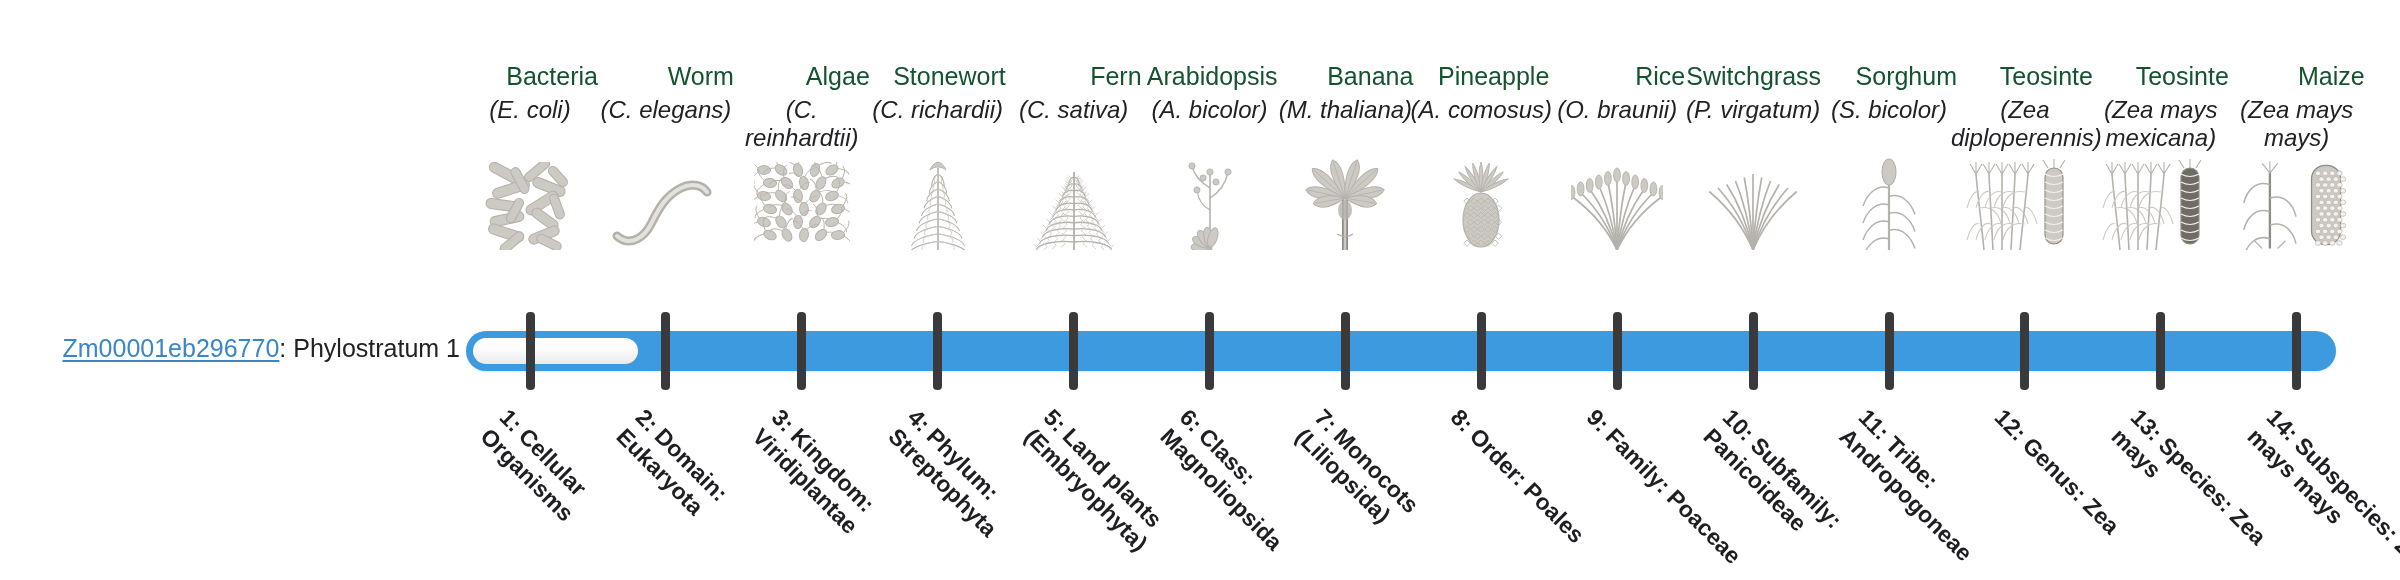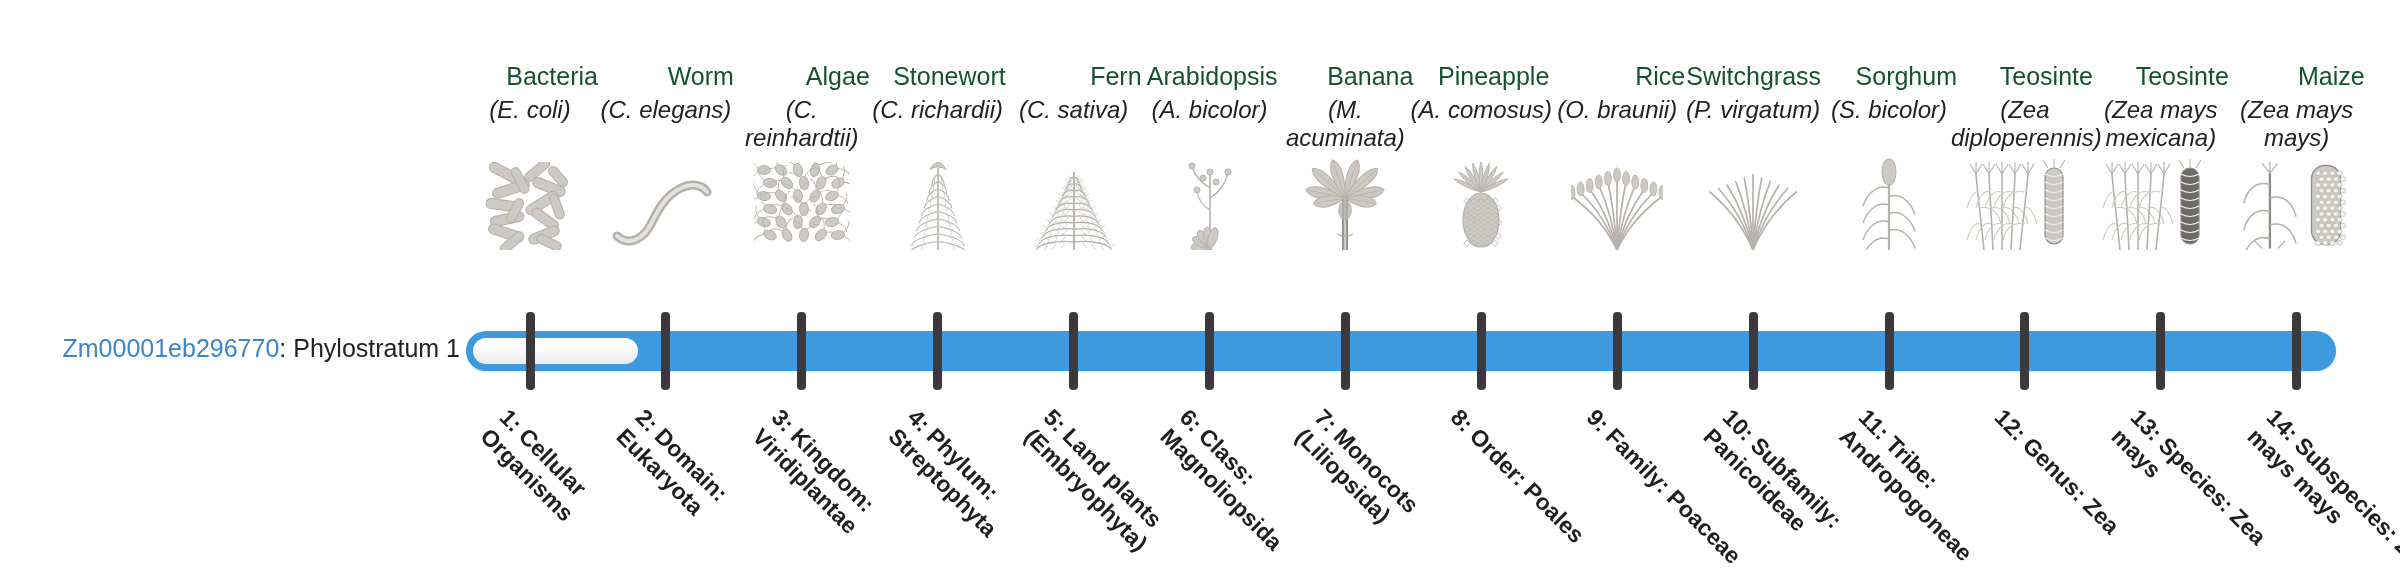--- a/index.html
+++ b/index.html
@@ -30,20 +30,21 @@
     top: 333px;
     width: 420px;
     text-align: right;
     font-size: 25px;
     line-height: 30px;
     white-space: nowrap;
     color: #222226;
   }
   .gene-label .gene-id {
     color: #3a86c8;
+    text-decoration: underline;
     text-underline-offset: 3px;
     cursor: pointer;
   }
 
   
   .col {
     position: absolute;
     top: 0;
     width: 136px;
     text-align: center;
@@ -651,21 +652,21 @@
               <ellipse cx="0" cy="-9" rx="4.5" ry="10" fill="#cdcac4" stroke="#b5b2ac" stroke-width="1"></ellipse>
             </g>
             <g transform="translate(38,88) rotate(18)">
               <ellipse cx="0" cy="-9" rx="4.5" ry="10" fill="#cdcac4" stroke="#b5b2ac" stroke-width="1"></ellipse>
             </g>
           </svg>
         </div>
       </div>
       <div class="col" style="left: 1277.4px;">
         <div class="common-name">Banana</div>
-        <div class="sci-name">(M. acuminata)</div>
+        <div class="sci-name">(M. thaliana)</div>
         <div class="organism">
           <svg width="96" height="92" viewBox="0 0 96 92">
             <path d="M48 92 L48 40" stroke="#8e8b85" stroke-width="6" fill="none"></path>
             <path d="M48 92 L48 40" stroke="#cdcac4" stroke-width="2.6" fill="none"></path>
             <g transform="translate(48,40) rotate(-78)">
               <path d="M0 0 C6 -17 8 -34 0 -40 C-8 -34 -6 -17 0 0Z" fill="#cdcac4" stroke="#b5b2ac" stroke-width="1"></path>
               <path d="M0 0 L0 -38" stroke="#b5b2ac" stroke-width="0.8"></path>
             </g>
             <g transform="translate(48,40) rotate(-48)">
               <path d="M0 0 C6 -19 8 -38 0 -44 C-8 -38 -6 -19 0 0Z" fill="#cdcac4" stroke="#b5b2ac" stroke-width="1"></path>

